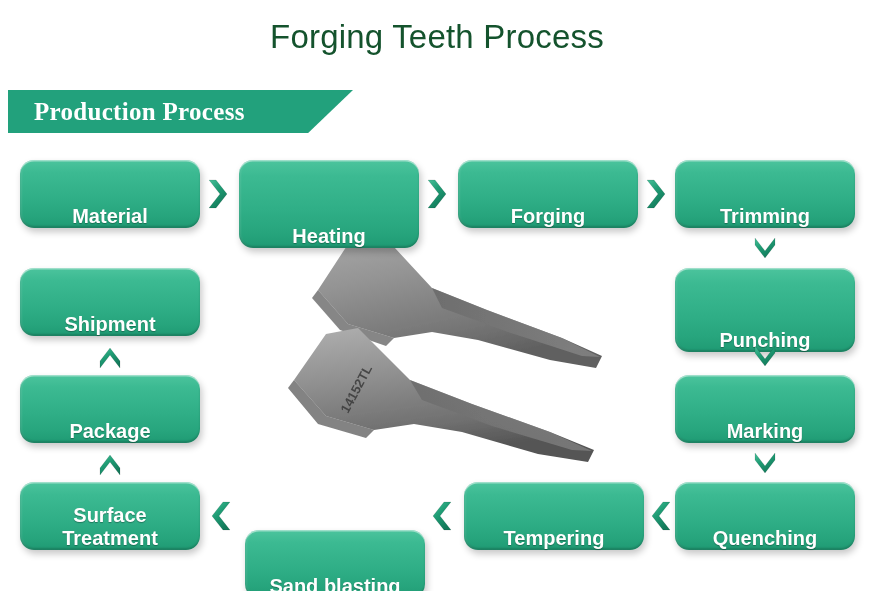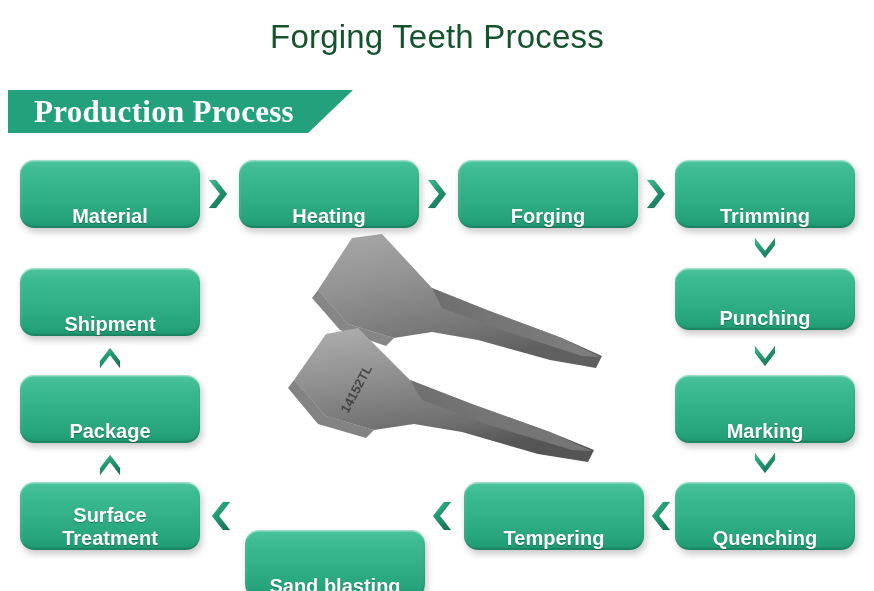--- a/index.html
+++ b/index.html
@@ -47,21 +47,21 @@
     clip-path: polygon(0 0, 100% 0, 87% 100%, 0 100%);
   }
   .banner-label {
     position: absolute;
     left: 26px;
     top: 50%;
     transform: translateY(-50%);
     color: #ffffff;
     font-family: "Liberation Serif", serif;
     font-weight: bold;
-    font-size: 31px;
+    font-size: 25px;
     letter-spacing: 0.3px;
     white-space: nowrap;
   }
 
   
   .pbox {
     position: absolute;
     border-radius: 14px;
     background:
       linear-gradient(180deg,
@@ -159,30 +159,30 @@
       </g>
 
       <text x="66" y="186" transform="rotate(-62 66 186)" font-family="'Liberation Sans', sans-serif" font-size="13" font-weight="bold" fill="#3a3a3a" opacity="0.85">14152TL</text>
     </svg>
   </div>
 
   <div id="flow-layer">
       <div class="pbox" style="left: 20px; top: 160px; width: 180px; height: 68px;">
         <div class="pbox-label">Material</div>
       </div>
-      <div class="pbox" style="left: 239px; top: 160px; width: 180px; height: 68px;">
+      <div class="pbox" style="left: 239px; top: 160px; width: 180px; height: 88px;">
         <div class="pbox-label">Heating</div>
       </div>
       <div class="pbox" style="left: 458px; top: 160px; width: 180px; height: 68px;">
         <div class="pbox-label">Forging</div>
       </div>
       <div class="pbox" style="left: 675px; top: 160px; width: 180px; height: 68px;">
         <div class="pbox-label">Trimming</div>
       </div>
-      <div class="pbox" style="left: 675px; top: 268px; width: 180px; height: 62px;">
+      <div class="pbox" style="left: 675px; top: 268px; width: 180px; height: 84px;">
         <div class="pbox-label">Punching</div>
       </div>
       <div class="pbox" style="left: 675px; top: 375px; width: 180px; height: 68px;">
         <div class="pbox-label">Marking</div>
       </div>
       <div class="pbox" style="left: 675px; top: 482px; width: 180px; height: 68px;">
         <div class="pbox-label">Quenching</div>
       </div>
       <div class="pbox" style="left: 464px; top: 482px; width: 180px; height: 68px;">
         <div class="pbox-label">Tempering</div>

